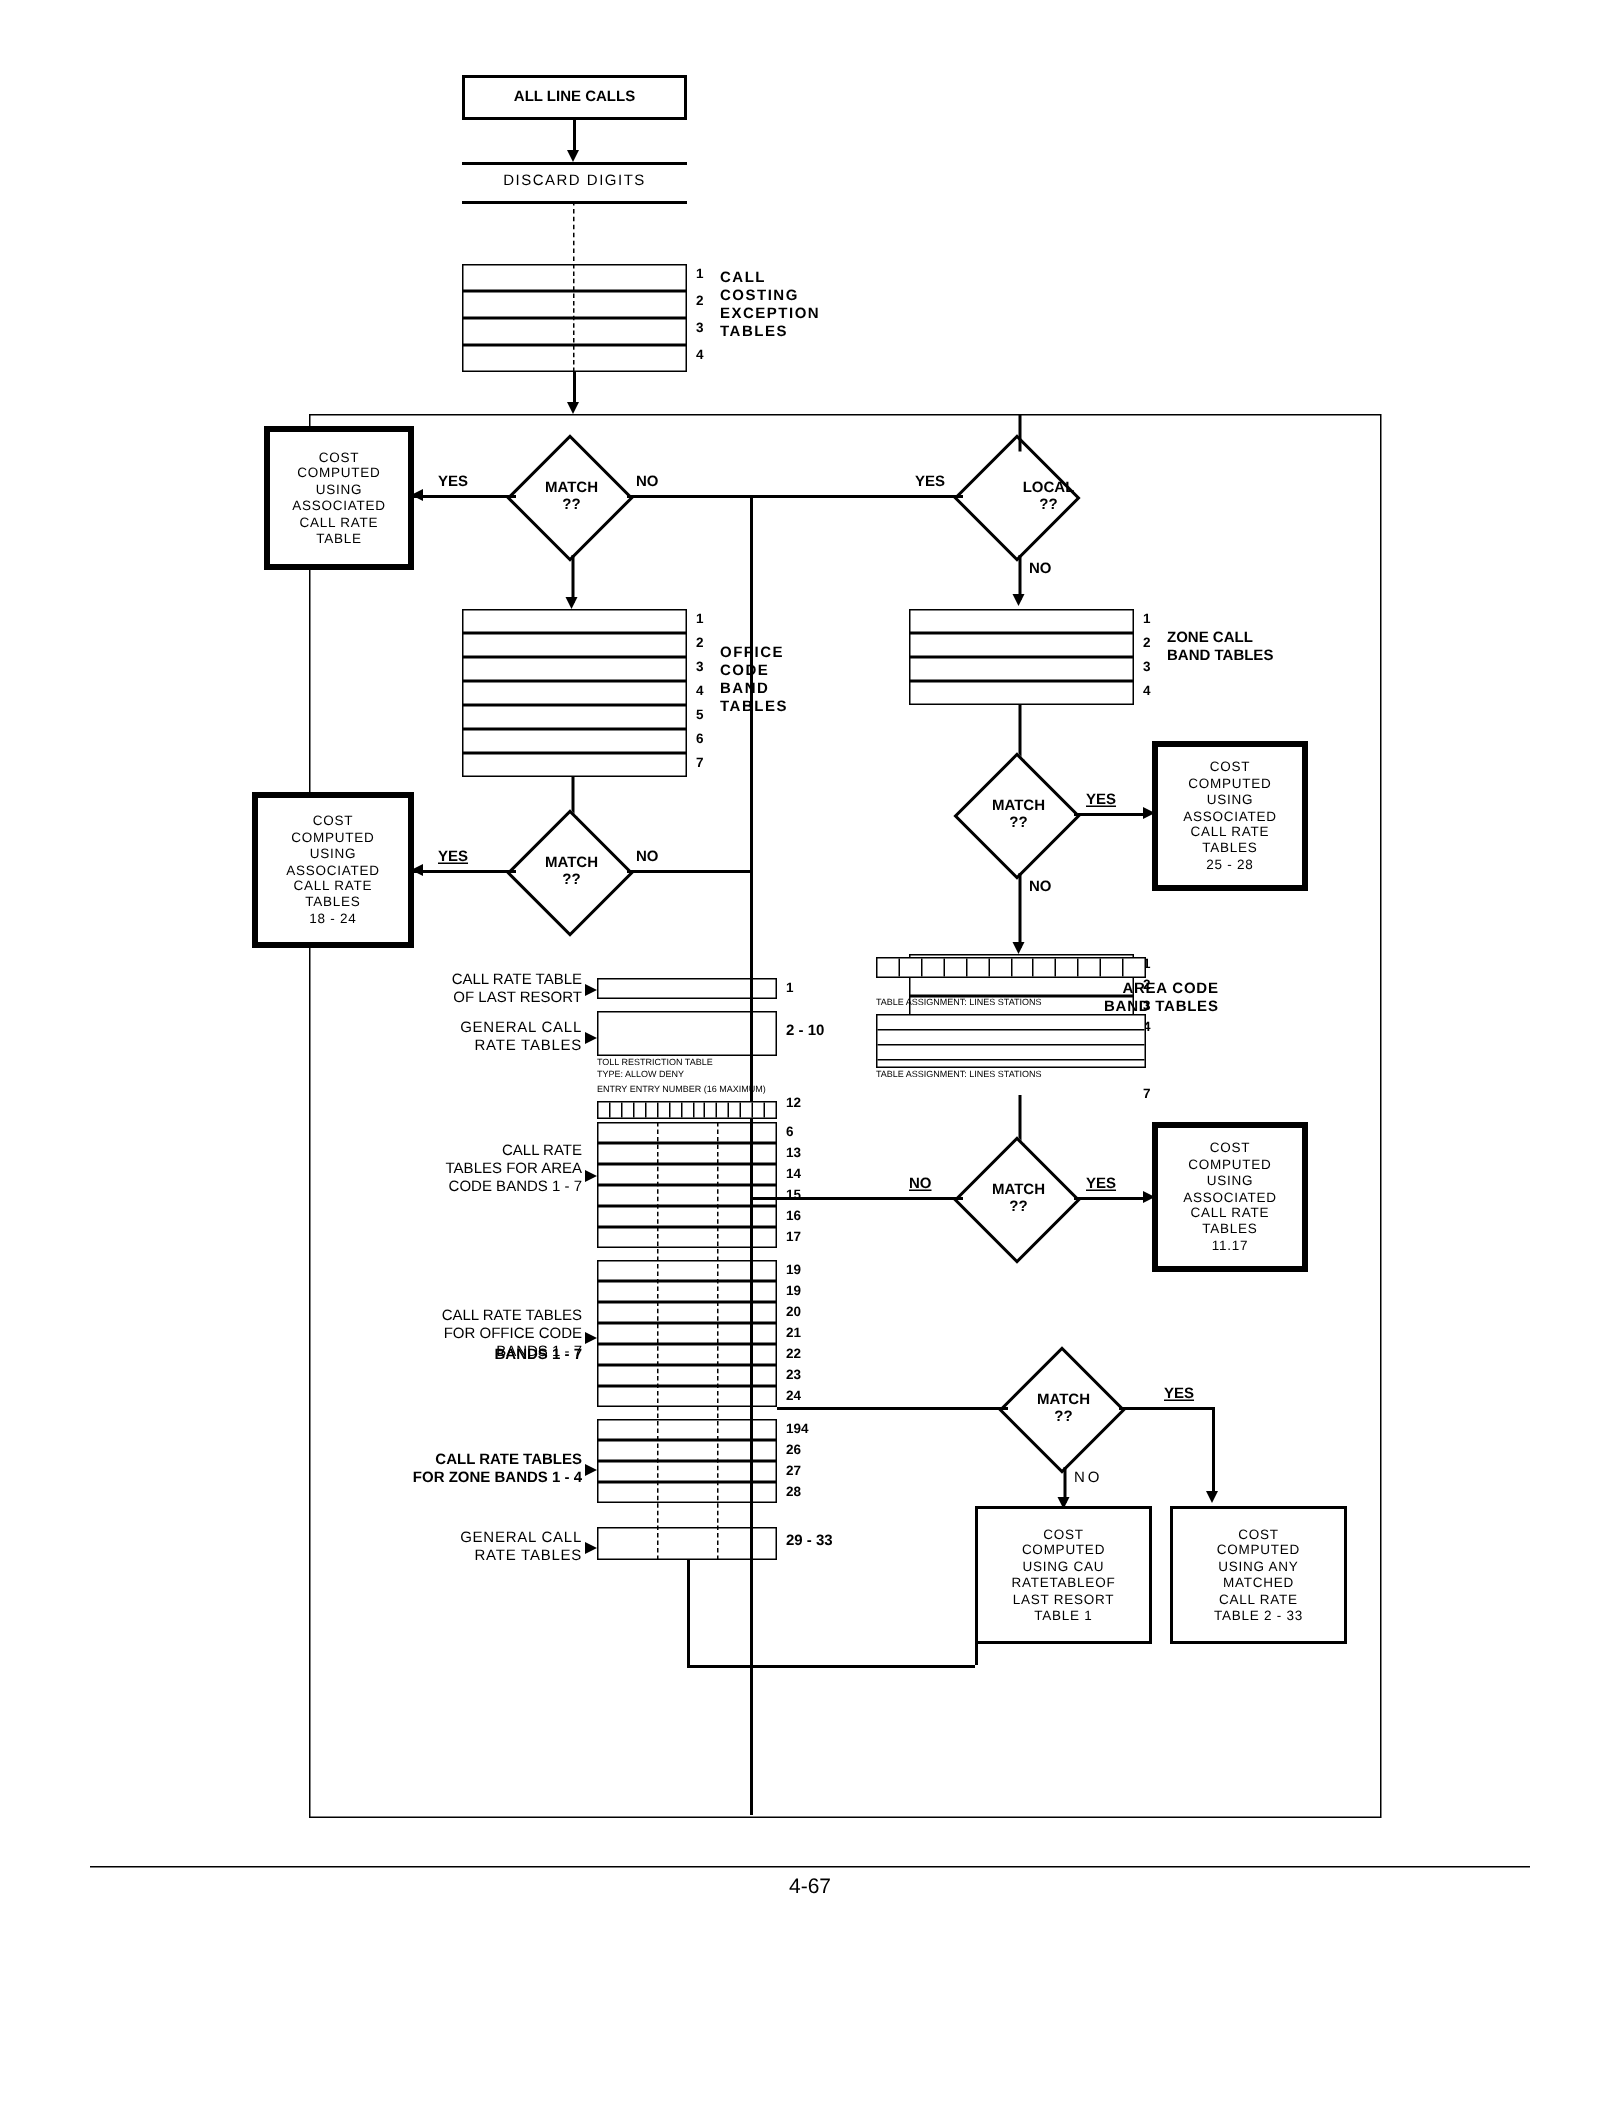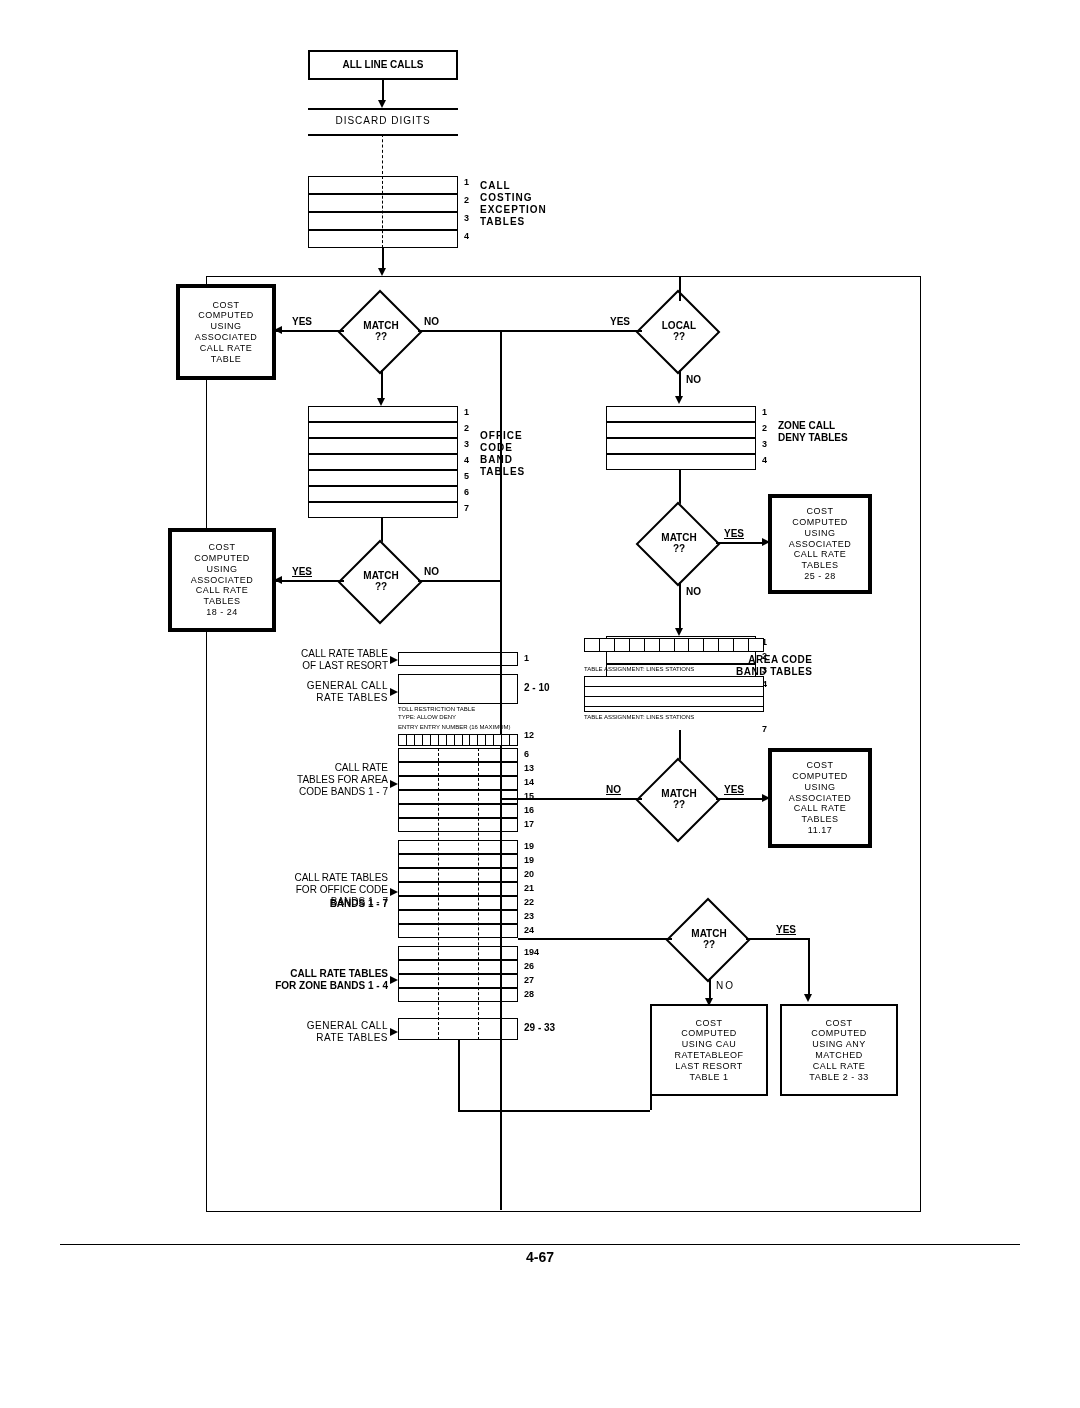--- a/index.html
+++ b/index.html
@@ -109,21 +109,21 @@
   .ftr-line { border-top: 1.5px solid #000; margin-top: 4px; }
   .fig-caption {
     text-align: center;
     font-size: 14px;
     font-weight: bold;
     margin-top: 8px;
     letter-spacing: 0.3px;
   }
   .page-num {
     text-align: center;
-    font-weight: bold;
+    font-weight: normal;
     font-size: 14px;
     margin-top: 4px;
   }
   .tiny-table {
     position: absolute;
     border: 1.5px solid #000;
     background:#fff;
     box-sizing:border-box;
   }
   .tiny-text{position:absolute;font-size:6px;}
@@ -189,21 +189,21 @@
     <div class="line hline" style="left:214px;top:300px;width:70px;"></div>
     <div class="arrow-l" style="left:214px;top:296px;"></div>
     <div class="label bold" style="left:232px;top:286px;">YES</div>
 
     <div class="line hline" style="left:358px;top:300px;width:82px;"></div>
     <div class="label bold" style="left:364px;top:286px;">NO</div>
 
     <div class="line vline" style="left:440px;top:300px;height:880px;"></div>
 
     <div class="diamond" style="left:588px;top:272px;"></div>
-    <div class="diamond-text" style="left:592px;top:290px;width:54px;white-space:pre;">LOCAL
+    <div class="diamond-text" style="left:612px;top:290px;width:54px;white-space:pre;">LOCAL
 ??</div>
 
     <div class="line vline" style="left:619px;top:246px;height:25px;"></div>
 
     <div class="line hline" style="left:440px;top:300px;width:142px;"></div>
     <div class="label bold" style="left:550px;top:286px;">YES</div>
 
     <div class="line vline" style="left:619px;top:340px;height:30px;"></div>
     <div class="label bold" style="left:626px;top:344px;">NO</div>
     <div class="arrow-d" style="left:615px;top:366px;"></div>
@@ -232,21 +232,21 @@
 
     <div class="row" style="left:546px;top:376px;width:150px;height:16px;"></div>
     <div class="row" style="left:546px;top:392px;width:150px;height:16px;"></div>
     <div class="row" style="left:546px;top:408px;width:150px;height:16px;"></div>
     <div class="row" style="left:546px;top:424px;width:150px;height:16px;"></div>
     <div class="num" style="left:702px;top:377px;">1</div>
     <div class="num" style="left:702px;top:393px;">2</div>
     <div class="num" style="left:702px;top:409px;">3</div>
     <div class="num" style="left:702px;top:425px;">4</div>
     <div class="label bold" style="left:718px;top:390px;white-space:pre;">ZONE CALL
-DENY TABLES</div>
+BAND TABLES</div>
 
     <div class="line vline" style="left:619px;top:440px;height:40px;"></div>
     <div class="arrow-d" style="left:615px;top:476px;"></div>
     <div class="diamond" style="left:588px;top:484px;"></div>
     <div class="diamond-text" style="left:592px;top:502px;width:54px;white-space:pre;">MATCH
 ??</div>
     <div class="line hline" style="left:656px;top:512px;width:50px;"></div>
     <div class="arrow-r" style="left:702px;top:508px;"></div>
     <div class="label bold" style="left:664px;top:498px;text-decoration:underline;">YES</div>
 

